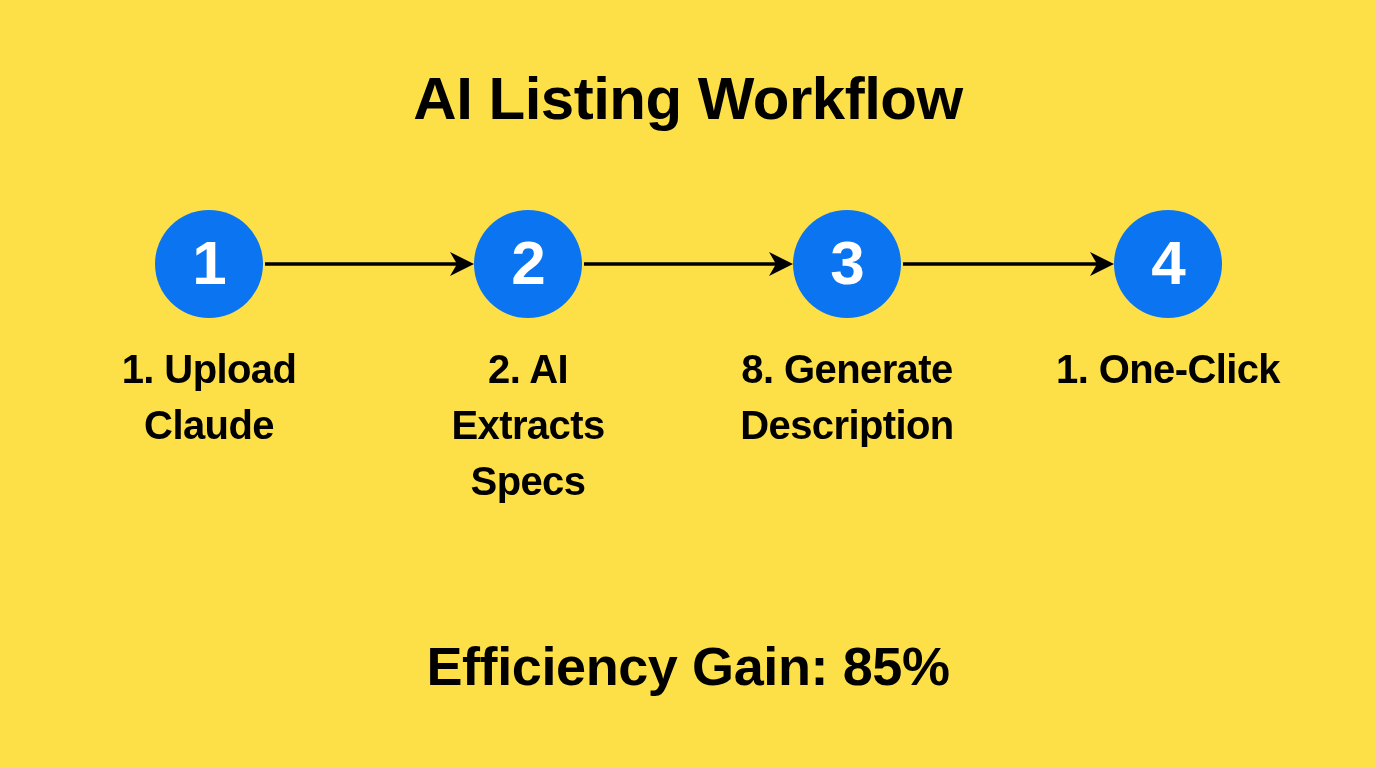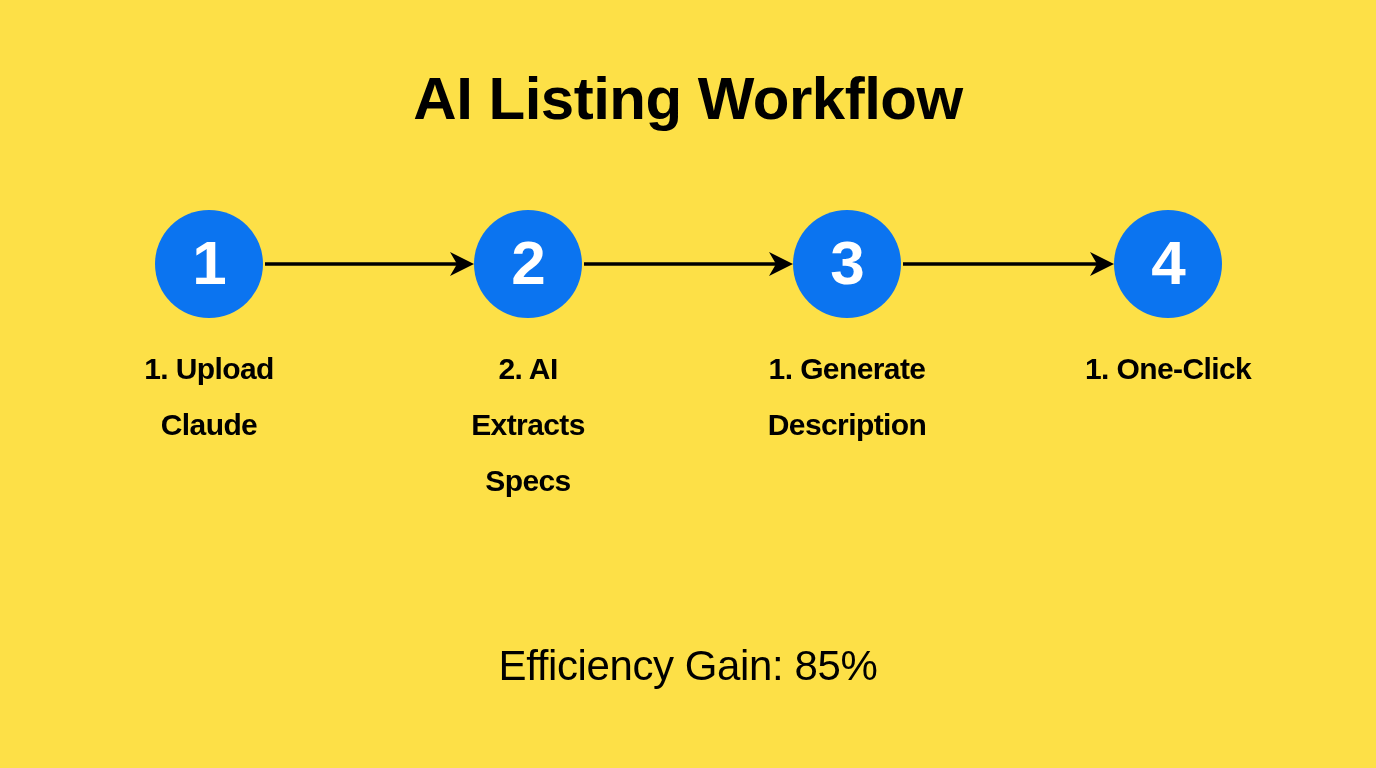--- a/index.html
+++ b/index.html
@@ -71,39 +71,39 @@
     line-height: 62px;
     letter-spacing: -1px;
     margin-top: -3px;
   }
 
   
   .step-label {
     position: absolute;
     top: 341px;
     text-align: center;
-    font-size: 30px;
+    font-size: 40px;
     font-weight: 700;
     line-height: 56px;
     color: #000000;
     letter-spacing: -0.6px;
   }
   .step-label span {
     display: block;
   }
 
   
   #efficiency-caption {
     position: absolute;
     left: 0;
     top: 640px;
     width: 1376px;
     text-align: center;
-    font-size: 42px;
-    font-weight: 400;
+    font-size: 54px;
+    font-weight: 700;
     line-height: 52px;
     color: #000000;
     letter-spacing: -0.4px;
     white-space: nowrap;
   }
 </style>
 </head>
 <body>
 
 <div id="canvas">
@@ -146,21 +146,21 @@
     <span>Claude</span>
   </div>
 
   <div class="step-label" style="left:378px; width:300px;">
     <span>2. AI</span>
     <span>Extracts</span>
     <span>Specs</span>
   </div>
 
   <div class="step-label" style="left:697px; width:300px;">
-    <span>1. Generate</span>
+    <span>8. Generate</span>
     <span>Description</span>
   </div>
 
   <div class="step-label" style="left:1018px; width:300px;">
     <span>1. One-Click</span>
   </div>
 
   <div id="efficiency-caption">Efficiency Gain: 85%</div>
 
 </div>

